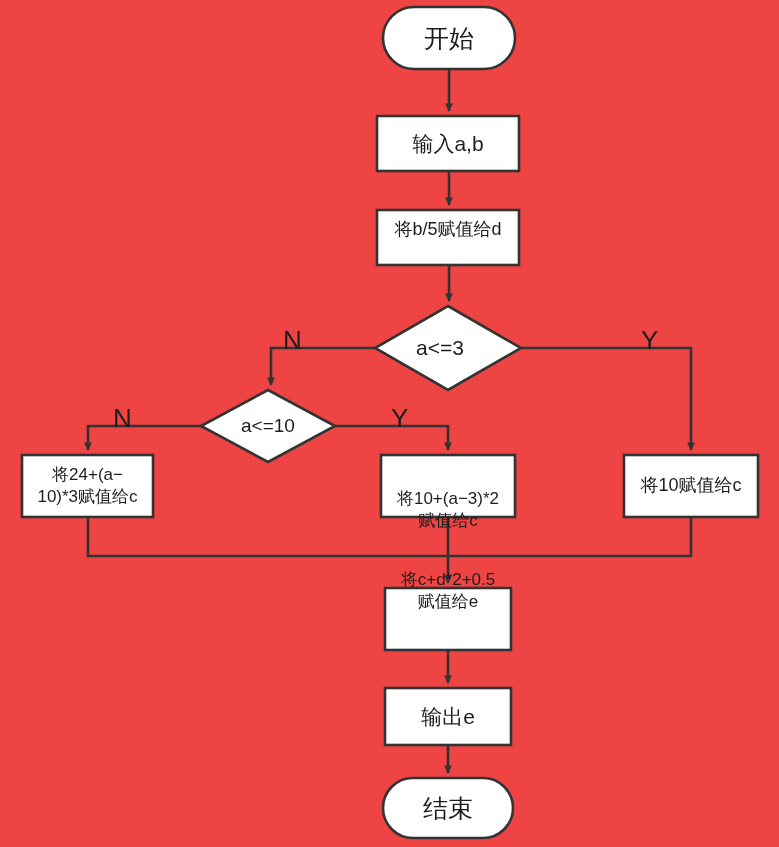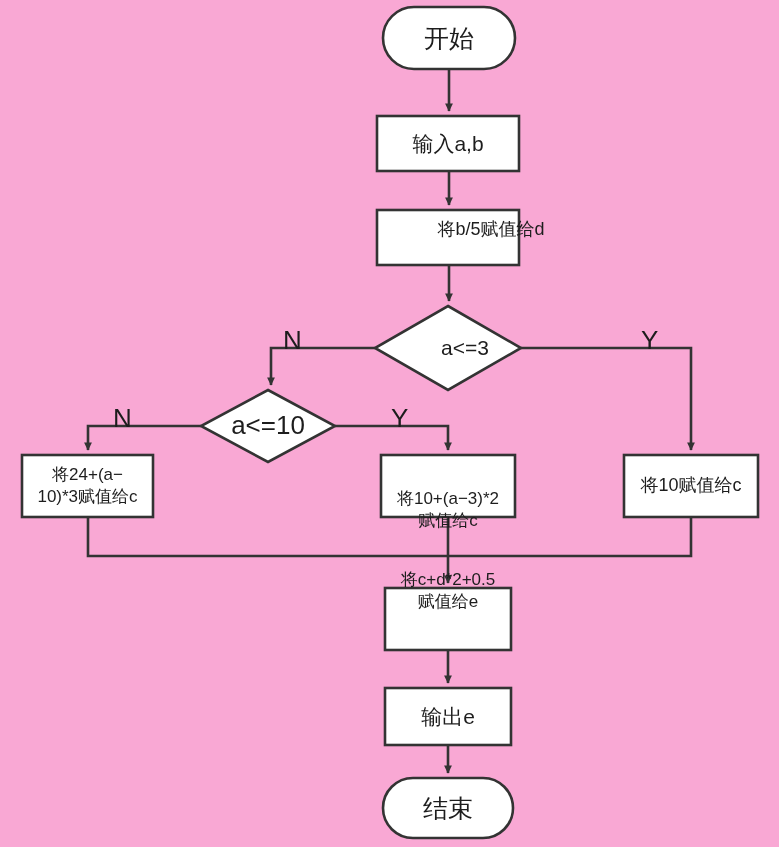--- a/index.html
+++ b/index.html
@@ -7,21 +7,21 @@
     padding: 0;
     background: #ffffff;
   }
   body {
     font-family: "Liberation Sans", "DejaVu Sans", sans-serif;
   }
   #flowchart-canvas {
     position: relative;
     width: 779px;
     height: 847px;
-    background: #f9a8d4;
+    background: #ef4444;
     overflow: hidden;
   }
   #flow-svg {
     position: absolute;
     top: 0;
     left: 0;
     width: 779px;
     height: 847px;
   }
   .node-label {
@@ -102,25 +102,25 @@
 
       <path d="M448,306 L521,348 L448,390 L375,348 Z"></path>
       <path d="M268,390 L335,426 L268,462 L201,426 Z"></path>
     </g>
   </svg>
 
   <div class="node-label lbl-terminal" style="left:383px; top:7px; width:132px; height:62px;">开始</div>
 
   <div class="node-label lbl-process" style="left:377px; top:116px; width:142px; height:55px;">输入a,b</div>
 
-  <div class="node-label lbl-process-sm" style="left:377px; top:210px; width:142px; height:39px;padding-left:43px;">将b/5赋值给d</div>
+  <div class="node-label lbl-process-sm" style="left:377px; top:210px; width:142px; height:39px;">将b/5赋值给d</div>
 
-  <div class="node-label lbl-decision" style="left:392px; top:306px; width:146px; height:84px;">a&lt;=3</div>
+  <div class="node-label lbl-decision" style="left:367px; top:306px; width:146px; height:84px;">a&lt;=3</div>
 
-  <div class="node-label lbl-decision" style="left:201px; top:390px; width:134px; height:72px; font-size:26px;">a&lt;=10</div>
+  <div class="node-label lbl-decision" style="left:201px; top:390px; width:134px; height:72px; font-size:19px;">a&lt;=10</div>
 
   <div class="node-label lbl-process-sm" style="left:22px; top:455px; width:131px; height:62px; font-size:17px;">将24+(a−
 10)*3赋值给c</div>
 
   <div class="node-label lbl-process-sm" style="left:381px; top:455px; width:134px; height:62px; font-size:17px;margin-top:24px;">将10+(a−3)*2
 赋值给c</div>
 
   <div class="node-label lbl-process-sm" style="left:624px; top:455px; width:134px; height:62px; font-size:18px;">将10赋值给c</div>
 
   <div class="node-label lbl-process-sm" style="left:385px; top:560px; width:126px; height:62px; font-size:17px;">将c+d*2+0.5

